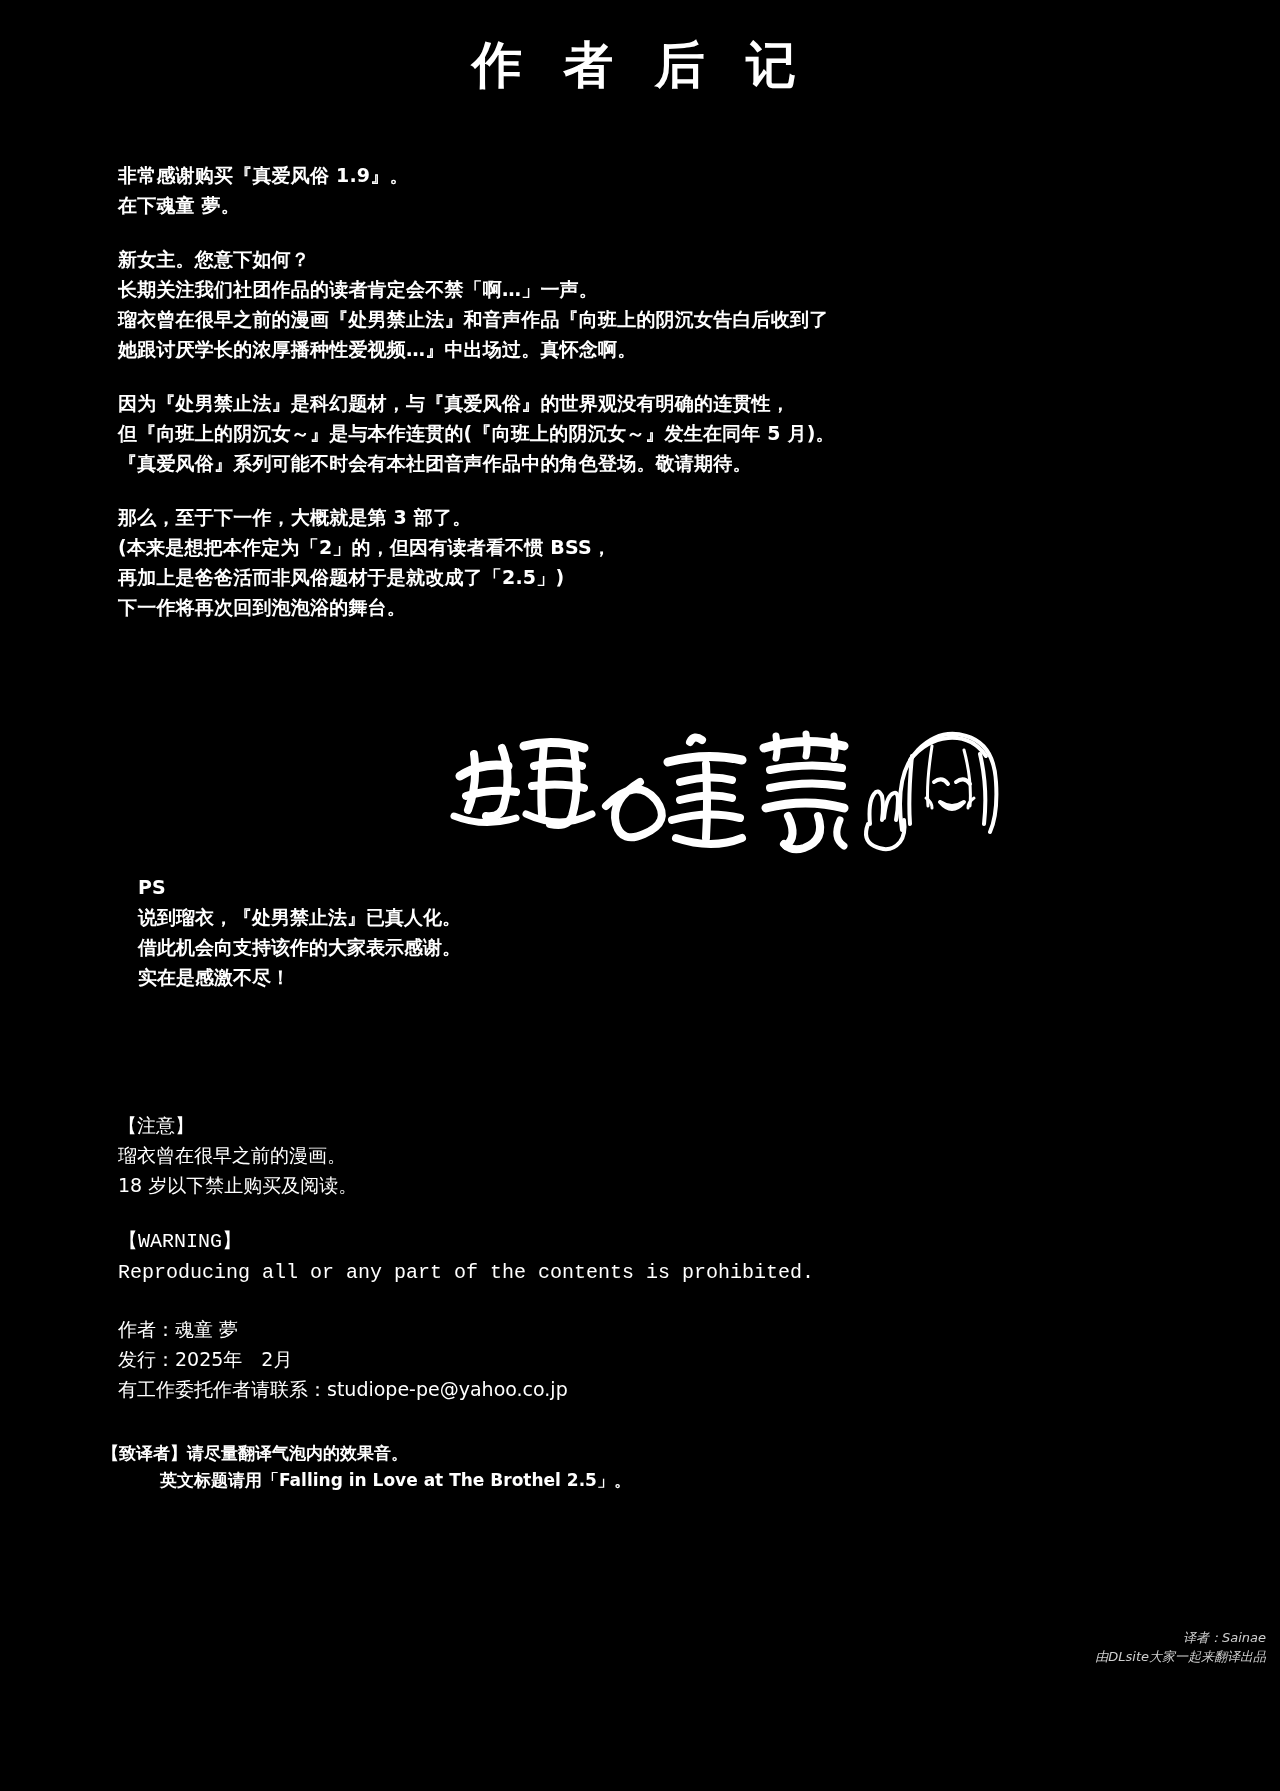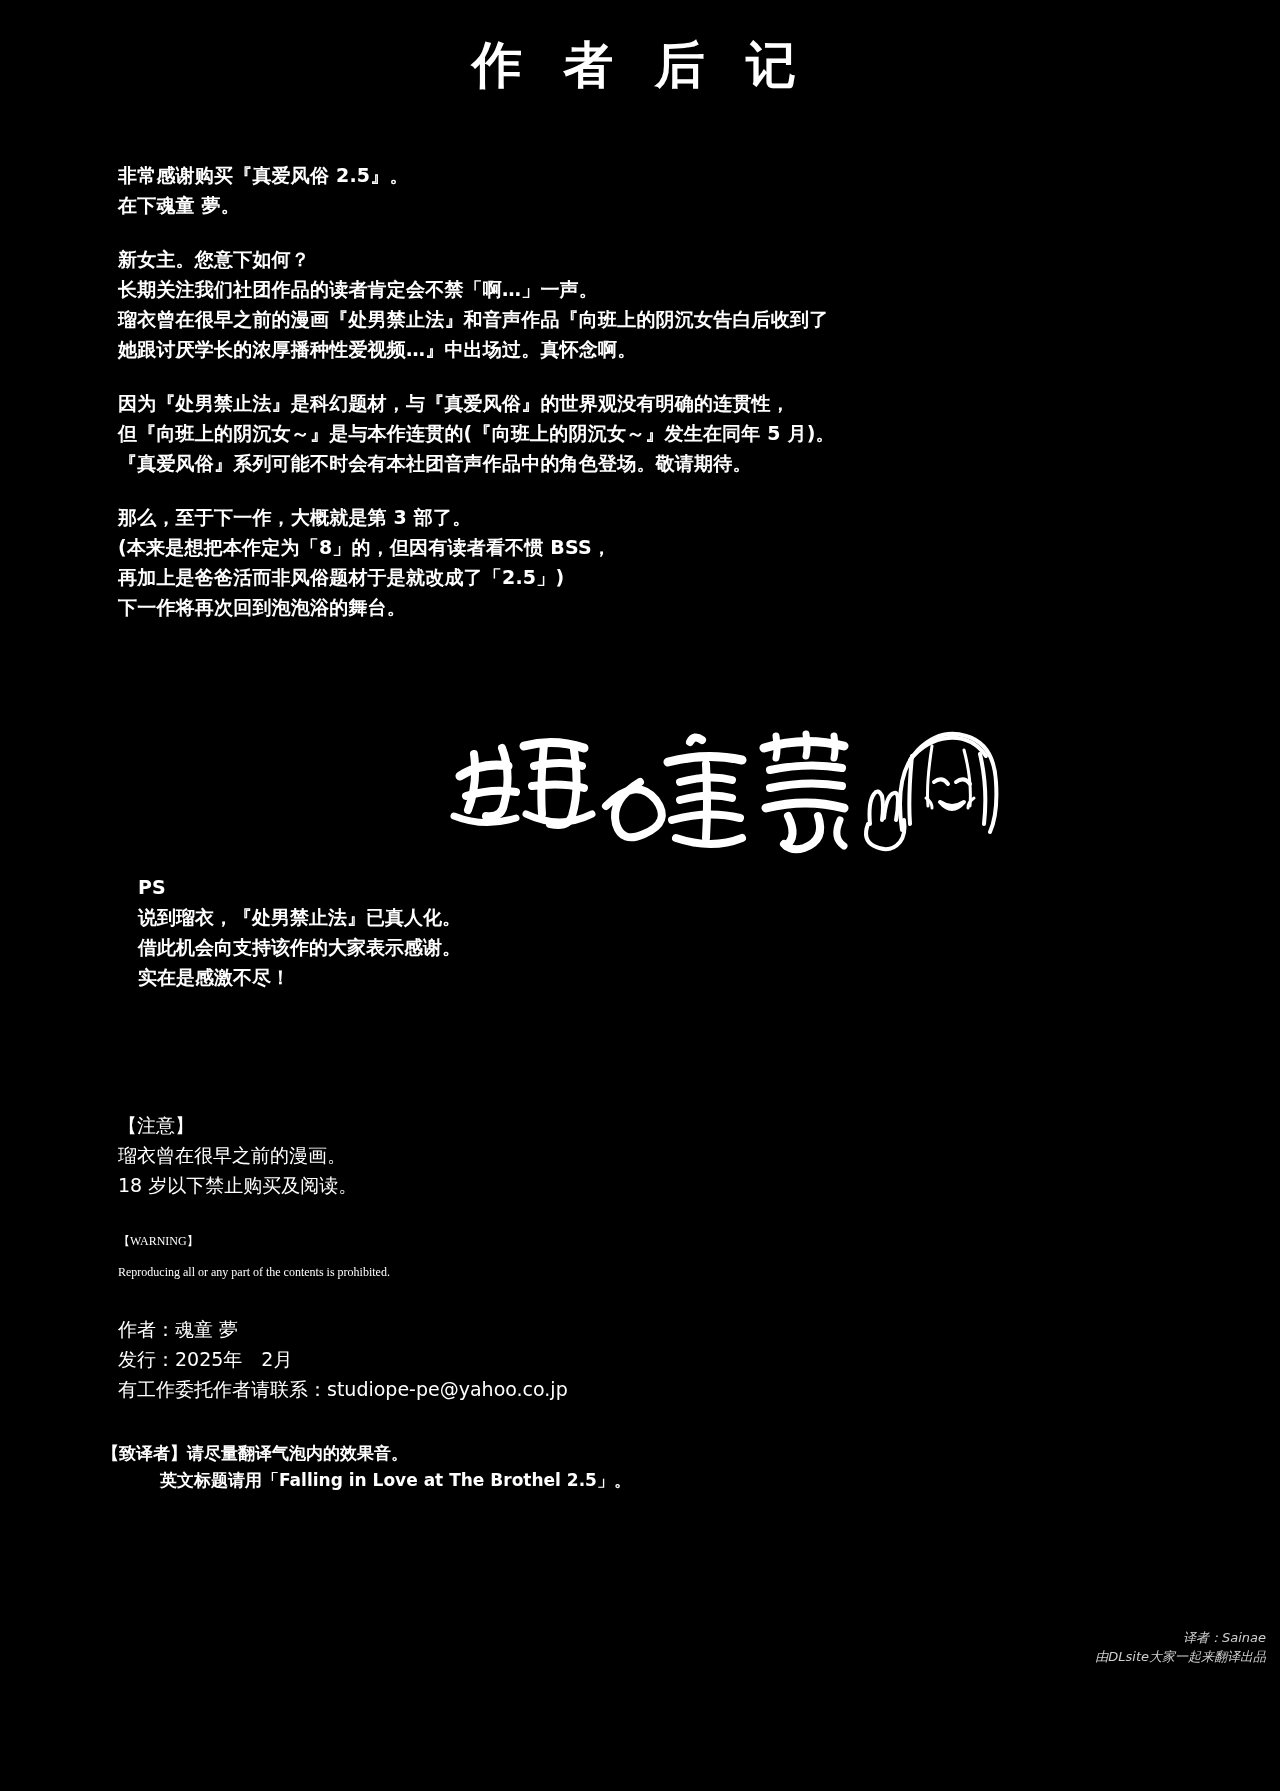--- a/index.html
+++ b/index.html
@@ -87,22 +87,22 @@
   .notice-para {
     font-size: 19px;
     line-height: 30px;
     font-weight: normal;
     color: #ffffff;
     margin: 0 0 26px 0;
     font-family: "DejaVu Sans", "Liberation Sans", sans-serif;
   }
   .notice-para .line { display: block; white-space: pre; }
   .notice-para.latin {
-    font-family: Liberation Serif, serif;
-    font-size: 12px;
+    font-family: Liberation Mono, monospace;
+    font-size: 20px;
     line-height: 31px;
   }
   .colophon {
     font-size: 19px;
     line-height: 30px;
     font-family: "DejaVu Sans", "Liberation Sans", sans-serif;
   }
   .colophon .line { display: block; white-space: pre; }
   
   .translator-note {
@@ -133,40 +133,40 @@
 </head>
 <body>
 
 <div class="page">
 
   <div class="title">作 者 后 记</div>
 
   <div class="body-area">
 
     <div class="para">
-      <span class="line">非常感谢购买『真爱风俗 2.5』。</span>
+      <span class="line">非常感谢购买『真爱风俗 1.9』。</span>
       <span class="line">在下魂童 夢。</span>
     </div>
 
     <div class="para">
       <span class="line">新女主。您意下如何？</span>
       <span class="line">长期关注我们社团作品的读者肯定会不禁「啊…」一声。</span>
       <span class="line">瑠衣曾在很早之前的漫画『处男禁止法』和音声作品『向班上的阴沉女告白后收到了</span>
       <span class="line">她跟讨厌学长的浓厚播种性爱视频…』中出场过。真怀念啊。</span>
     </div>
 
     <div class="para">
       <span class="line">因为『处男禁止法』是科幻题材，与『真爱风俗』的世界观没有明确的连贯性，</span>
       <span class="line">但『向班上的阴沉女～』是与本作连贯的(『向班上的阴沉女～』发生在同年 5 月)。</span>
       <span class="line">『真爱风俗』系列可能不时会有本社团音声作品中的角色登场。敬请期待。</span>
     </div>
 
     <div class="para">
       <span class="line">那么，至于下一作，大概就是第 3 部了。</span>
-      <span class="line">(本来是想把本作定为「8」的，但因有读者看不惯 BSS，</span>
+      <span class="line">(本来是想把本作定为「2」的，但因有读者看不惯 BSS，</span>
       <span class="line">再加上是爸爸活而非风俗题材于是就改成了「2.5」)</span>
       <span class="line">下一作将再次回到泡泡浴的舞台。</span>
     </div>
 
 
   </div>
 
   <div class="signature">
     <svg class="sig-svg" width="560" height="140" viewBox="0 0 560 140" aria-hidden="true">
       <g fill="none" stroke="#ffffff" stroke-linecap="round" stroke-linejoin="round">

